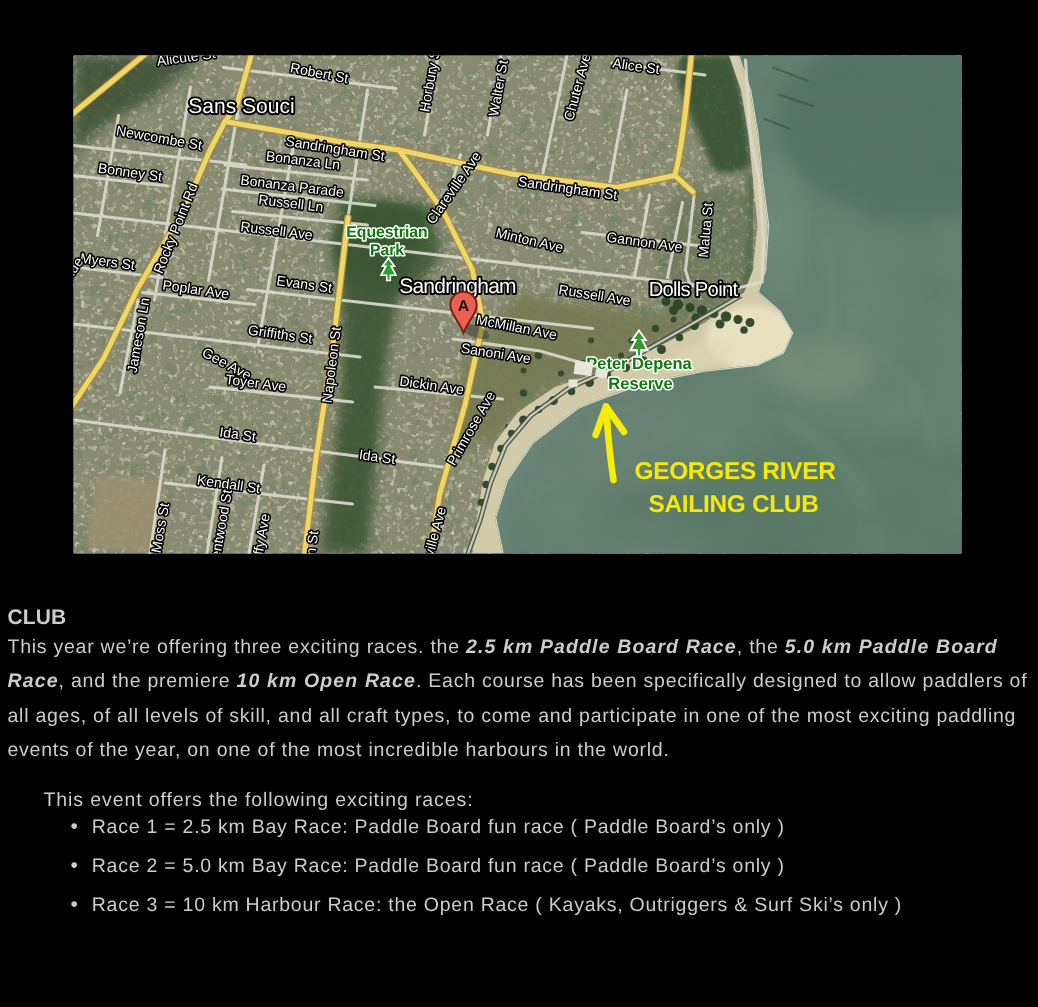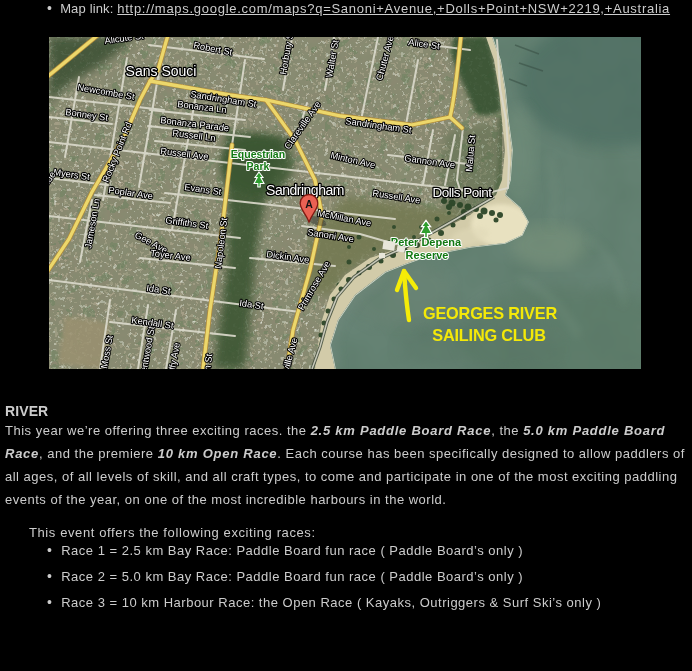--- a/index.html
+++ b/index.html
@@ -5,21 +5,20 @@
 html,body{margin:0;padding:0;background:#000;}
 .page{position:relative;width:692px;height:671px;background:#000;overflow:hidden;
   font-family:"Liberation Sans",sans-serif;color:#cccccc;font-size:13px;}
 .abs{position:absolute;}
 b i,i b{letter-spacing:0.75px;}
 </style>
 </head>
 <body>
 <div class="page">
 
-<div class="abs" style="left:47px;top:0px;line-height:16px;letter-spacing:0.15px;white-space:nowrap;"><span style="font-size:14px;">•&nbsp;&nbsp;</span>Map link: <span style="text-decoration:underline;letter-spacing:0.72px;">http://maps.google.com/maps?q=Sanoni+Avenue,+Dolls+Point+NSW+2219,+Australia</span></div>
 
 <div class="abs" style="left:49px;top:37px;width:592px;height:332px;background:#8d8f7e;">
 <svg width="592" height="332" viewBox="0 0 592 332" font-family="Liberation Sans, sans-serif">
 <defs>
 <filter id="fg" x="0" y="0" width="100%" height="100%">
             <feTurbulence type="fractalNoise" baseFrequency="0.25" numOctaves="2" seed="3"></feTurbulence>
             <feColorMatrix type="matrix" values="0 0 0 0 0.97  0 0 0 0 0.96  0 0 0 0 0.91  0 0 0 1 0"></feColorMatrix>
             <feComponentTransfer>
               <feFuncA type="discrete" tableValues="0 0 0 0 0.5 0.9"></feFuncA>
             </feComponentTransfer>
@@ -315,21 +314,21 @@
 <path d="M355,234 L356,247"></path>
 </g>
 
 <g font-weight="bold" fill="#f4e908" text-anchor="middle" font-size="16.3" letter-spacing="-0.2">
 <text x="441" y="282">GEORGES RIVER</text>
 <text x="440" y="304">SAILING CLUB</text>
 </g>
 </svg>
 </div>
 
-<div class="abs" style="left:5px;top:400px;line-height:23px;font-weight:bold;font-size:14px;letter-spacing:0.1px;">RIVER</div>
+<div class="abs" style="left:5px;top:400px;line-height:23px;font-weight:bold;font-size:14px;letter-spacing:0.1px;">CLUB</div>
 
 <div class="abs" style="left:5px;top:419px;line-height:23px;letter-spacing:0.5px;white-space:nowrap;">This year we’re offering three exciting races. the <b><i>2.5 km Paddle Board Race</i></b>, the <b><i>5.0 km Paddle Board</i></b><br><b><i>Race</i></b>, and the premiere <b><i>10 km Open Race</i></b>. Each course has been specifically designed to allow paddlers of<br>all ages, of all levels of skill, and all craft types, to come and participate in one of the most exciting paddling<br>events of the year, on one of the most incredible harbours in the world.</div>
 
 <div class="abs" style="left:5px;top:521px;line-height:23px;letter-spacing:0.6px;margin-left:24px;">This event offers the following exciting races:</div>
 
 <div class="abs" style="left:47px;top:538px;line-height:25.8px;letter-spacing:0.5px;white-space:nowrap;">
 <span style="font-size:14px;">•&nbsp;&nbsp;</span>Race 1 = 2.5 km Bay Race: Paddle Board fun race ( Paddle Board’s only )<br>
 <span style="font-size:14px;">•&nbsp;&nbsp;</span>Race 2 = 5.0 km Bay Race: Paddle Board fun race ( Paddle Board’s only )<br>
 <span style="font-size:14px;">•&nbsp;&nbsp;</span>Race 3 = 10 km Harbour Race: the Open Race ( Kayaks, Outriggers &amp; Surf Ski’s only )
 </div>

